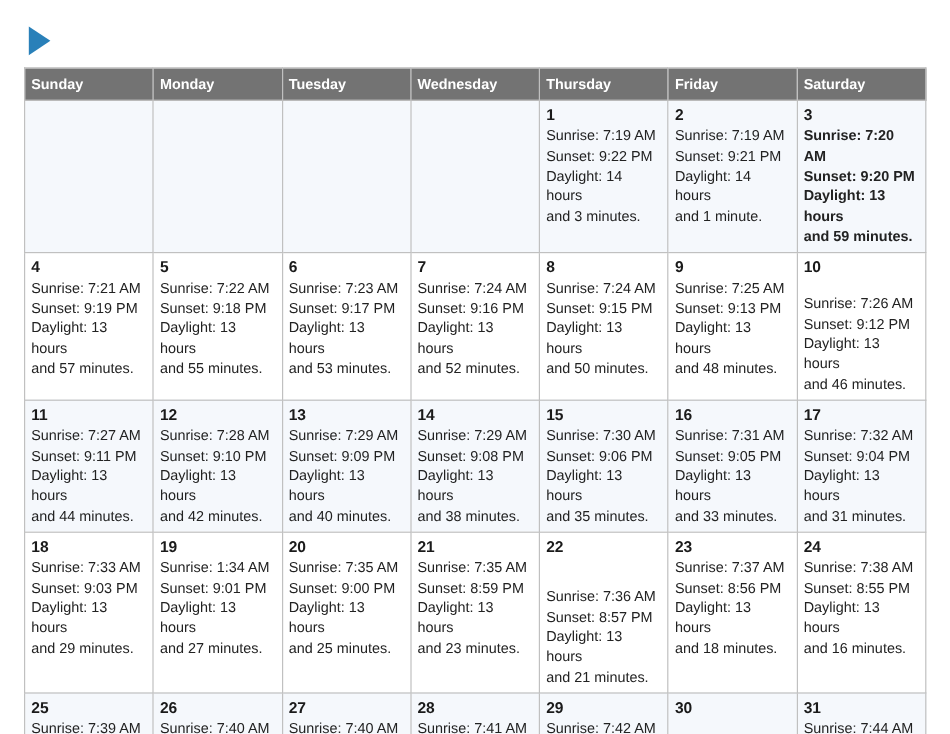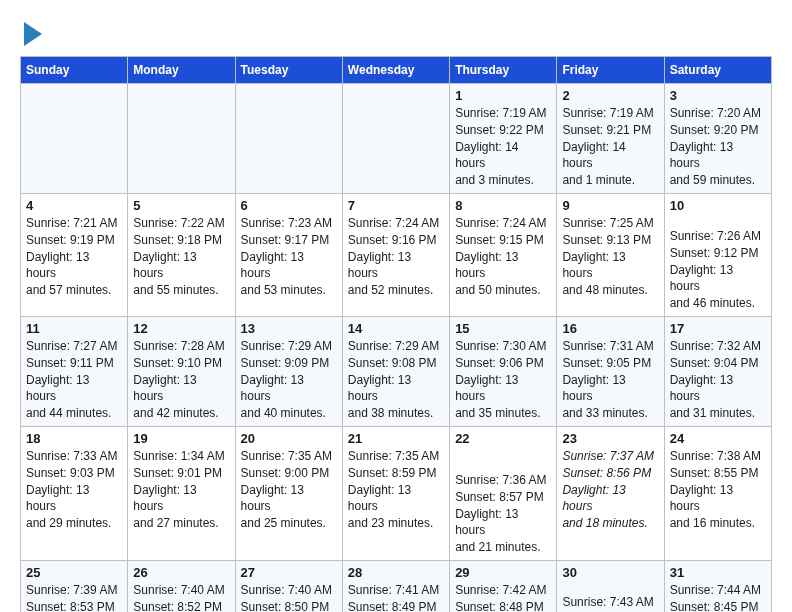--- a/index.html
+++ b/index.html
@@ -49,21 +49,21 @@
     .subtitle {
       font-size: 16px;
       color: #444;
     }
     table {
       width: 100%;
       border-collapse: collapse;
       table-layout: fixed;
     }
     thead tr th {
-      background-color: #1d4ed8;
+      background-color: #737373;
       color: #fff;
       font-size: 12px;
       font-weight: bold;
       text-align: left;
       padding: 6px 5px;
       border: 1px solid #c0c0c0;
     }
     tbody tr td {
       vertical-align: top;
       border: 1px solid #c0c0c0;
@@ -134,21 +134,21 @@
         </td>
         <td>
           <div class="day-number">2</div>
           <div class="day-info" style="white-space: pre-line;">Sunrise: 7:19 AM
 Sunset: 9:21 PM
 Daylight: 14 hours
 and 1 minute.</div>
         </td>
         <td>
           <div class="day-number">3</div>
-          <div class="day-info" style="white-space: pre-line;">Sunrise: 7:20 AM
+          <div class="day-info" style="white-space: pre-line; font-weight: bold;">Sunrise: 7:20 AM
 Sunset: 9:20 PM
 Daylight: 13 hours
 and 59 minutes.</div>
         </td>
       </tr>
       <tr>
         <td>
           <div class="day-number">4</div>
           <div class="day-info" style="white-space: pre-line;">Sunrise: 7:21 AM
 Sunset: 9:19 PM
@@ -280,21 +280,21 @@
         </td>
         <td>
           <div class="day-number">22</div>
           <div class="day-info" style="white-space: pre-line; margin-top: 26px;">Sunrise: 7:36 AM
 Sunset: 8:57 PM
 Daylight: 13 hours
 and 21 minutes.</div>
         </td>
         <td>
           <div class="day-number">23</div>
-          <div class="day-info" style="white-space: pre-line; font-style: italic;">Sunrise: 7:37 AM
+          <div class="day-info" style="white-space: pre-line;">Sunrise: 7:37 AM
 Sunset: 8:56 PM
 Daylight: 13 hours
 and 18 minutes.</div>
         </td>
         <td>
           <div class="day-number">24</div>
           <div class="day-info" style="white-space: pre-line;">Sunrise: 7:38 AM
 Sunset: 8:55 PM
 Daylight: 13 hours
 and 16 minutes.</div>

